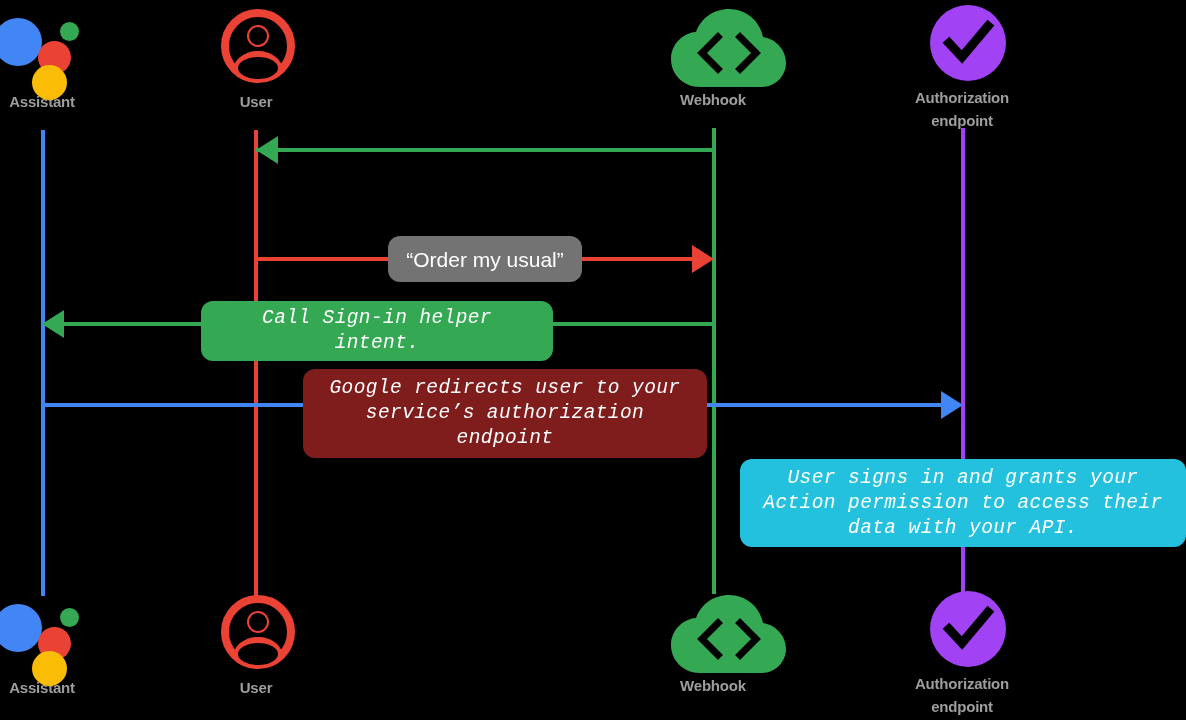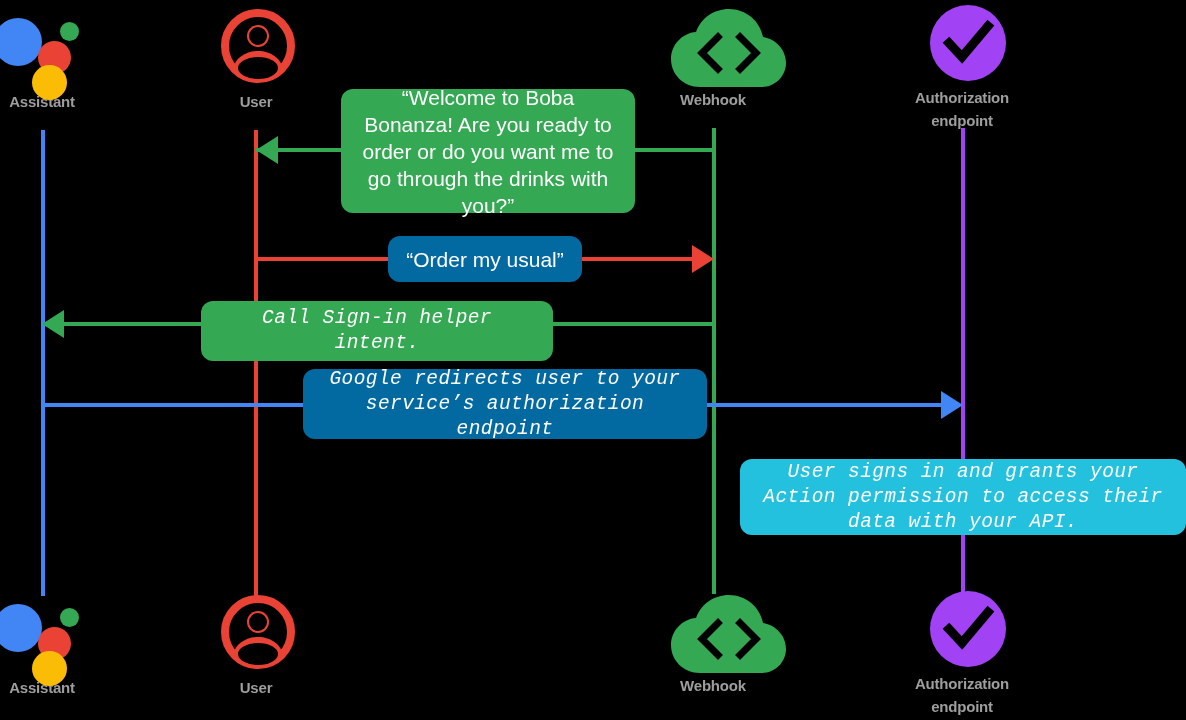--- a/index.html
+++ b/index.html
@@ -103,43 +103,40 @@
 <div id="canvas">
 
   <div class="lifeline" style="left:41px; top:130px; height:466px; background:#4285F4;"></div>
   <div class="lifeline" style="left:254px; top:130px; height:466px; background:#EA4335;"></div>
   <div class="lifeline" style="left:712px; top:128px; height:466px; background:#34A853;"></div>
   <div class="lifeline" style="left:961px; top:128px; height:466px; background:#A142F4;"></div>
 
   <div class="vline" style="left:712px; top:128px; height:24px; background:#34A853;"></div>
   <div class="hline" style="left:256px; top:148px; width:458px; background:#34A853;"></div>
   <div class="arrowhead" style="left:256px; top:136px; border-right:22px solid #34A853;"></div>
-  <div class="bubble bubble-sans" style="left:341px; top:89px; width:294px; height:124px; background:#34A853; padding:4px 14px;">
-    <span>“Welcome to Boba Bonanza! Are you ready to order or do you want me to go through the drinks with you?”</span>
-  </div>
 
   <div class="hline" style="left:256px; top:257px; width:436px; background:#EA4335;"></div>
   <div class="arrowhead" style="left:692px; top:245px; border-left:22px solid #EA4335;"></div>
-  <div class="bubble bubble-sans" style="left:388px; top:236px; width:194px; height:46px; background:#0369a1; padding:0 12px;">
+  <div class="bubble bubble-sans" style="left:388px; top:236px; width:194px; height:46px; background:#737373; padding:0 12px;">
     <span>“Order my usual”</span>
   </div>
 
   <div class="hline" style="left:64px; top:322px; width:650px; background:#34A853;"></div>
   <div class="arrowhead" style="left:42px; top:310px; border-right:22px solid #34A853;"></div>
   <div class="bubble bubble-mono" style="left:201px; top:301px; width:352px; height:60px; background:#34A853; padding:0 14px;">
     <span>Call Sign-in helper intent.</span>
   </div>
 
   <div class="hline" style="left:41px; top:403px; width:900px; background:#4285F4;"></div>
   <div class="arrowhead" style="left:941px; top:391px; border-left:22px solid #4285F4;"></div>
-  <div class="bubble bubble-mono" style="left:303px; top:369px; width:404px; height:70px; background:#0369a1; padding:0 10px;align-items:center;">
+  <div class="bubble bubble-mono" style="left:303px; top:369px; width:404px; height:89px; background:#7f1d1d; padding:0 10px;align-items:center;">
     <span>Google redirects user to your service’s authorization endpoint</span>
   </div>
 
-  <div class="bubble bubble-mono" style="left:740px; top:459px; width:446px; height:76px; background:#24C1DE; padding:0 14px;">
+  <div class="bubble bubble-mono" style="left:740px; top:459px; width:446px; height:88px; background:#24C1DE; padding:0 14px;">
     <span>User signs in and grants your Action permission to access their data with your API.</span>
   </div>
 
   <div class="actor" style="left:-58px; top:8px;">
     <div class="icon-wrap">
       <span class="dot dot-blue"></span>
       <span class="dot dot-red"></span>
       <span class="dot dot-green"></span>
       <span class="dot dot-yellow"></span>
     </div>

